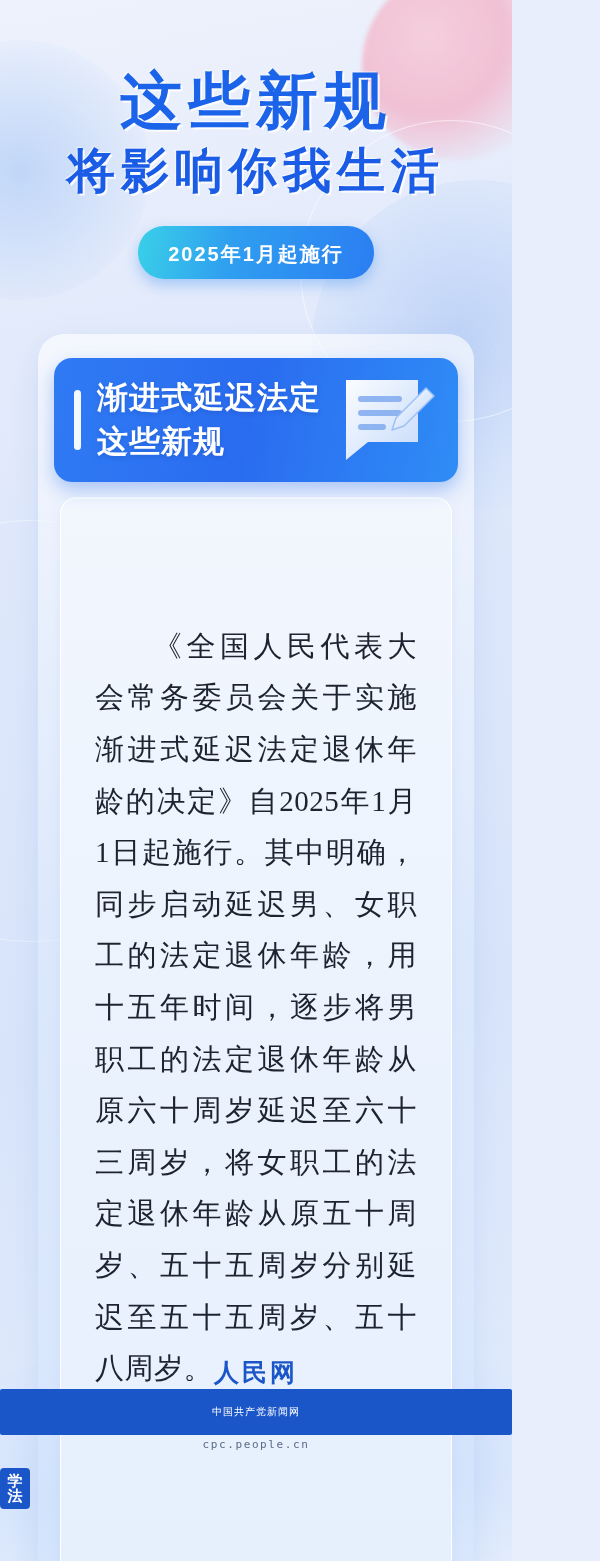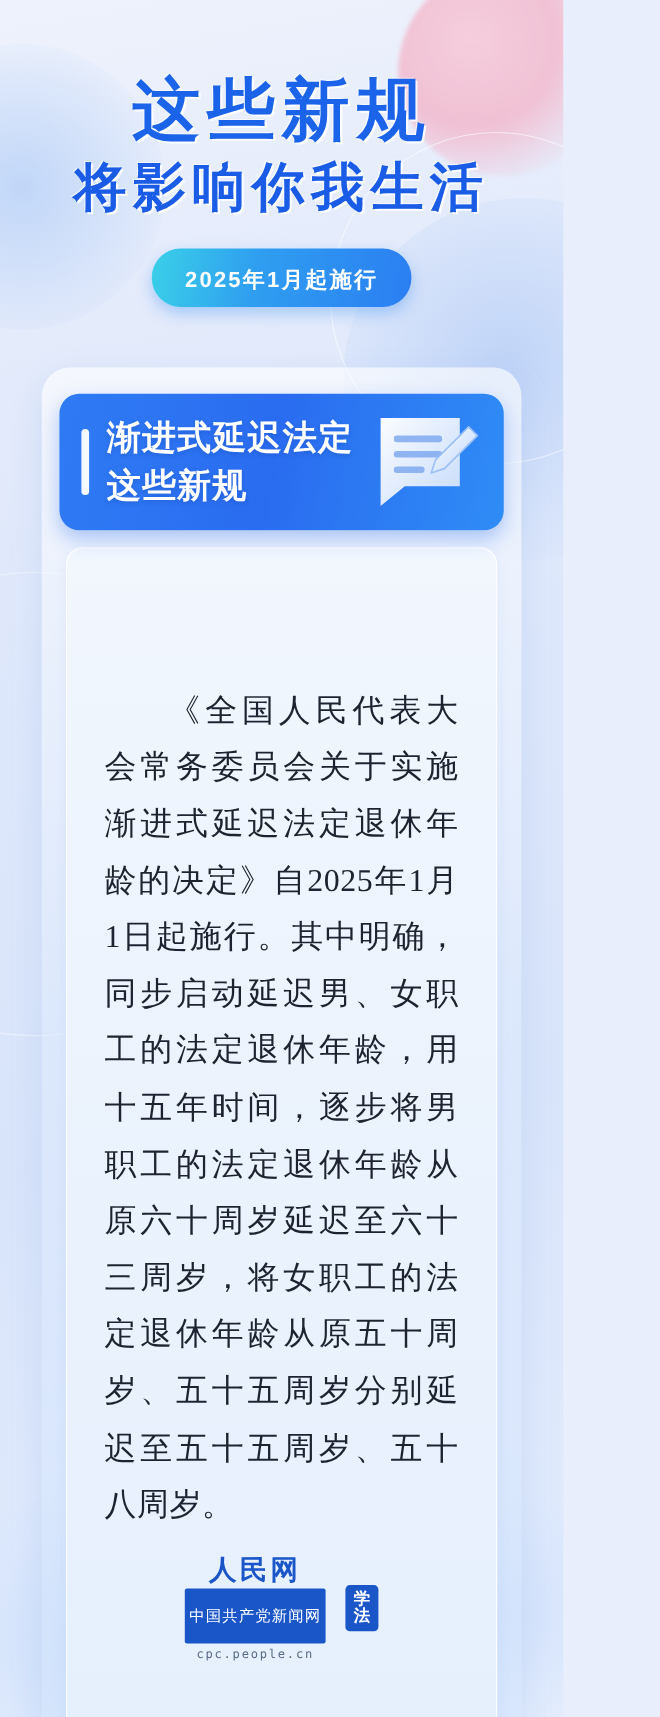--- a/index.html
+++ b/index.html
@@ -179,34 +179,35 @@
   
   .footer {
     position: absolute;
     left: 0;
     right: 0;
     bottom: 52px;
     display: flex;
     justify-content: center;
     gap: 18px;
     z-index: 4;
+    flex-direction: column;
   }
   .logo-people {
     text-align: center;
     line-height: 1;
   }
   .logo-people .cn {
     font-size: 25px;
     font-weight: 700;
     color: #1b56c9;
     letter-spacing: 3px;
     font-family: "Liberation Serif", serif;
   }
   .logo-people .sub {
-    font-size: 14px;
+    font-size: 10px;
     color: #ffffff;
     background: #1b56c9;
     border-radius: 2px;
     padding: 18px 4px;
     margin-top: 4px;
     letter-spacing: 1px;
   }
   .logo-people .url {
     font-size: 11px;
     color: #5a6b86;

